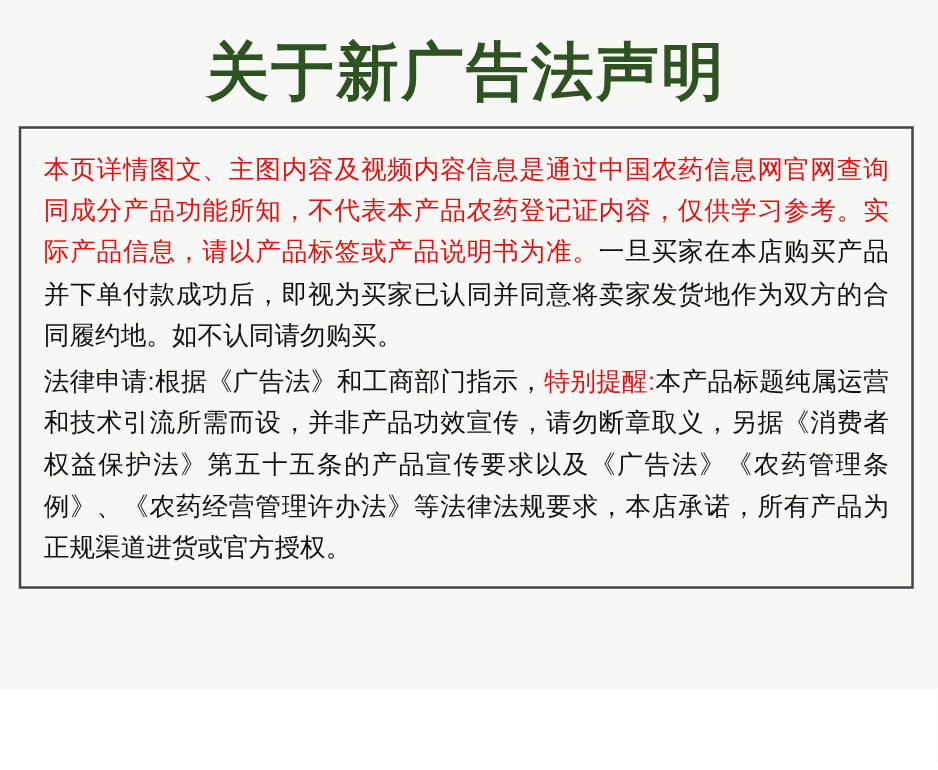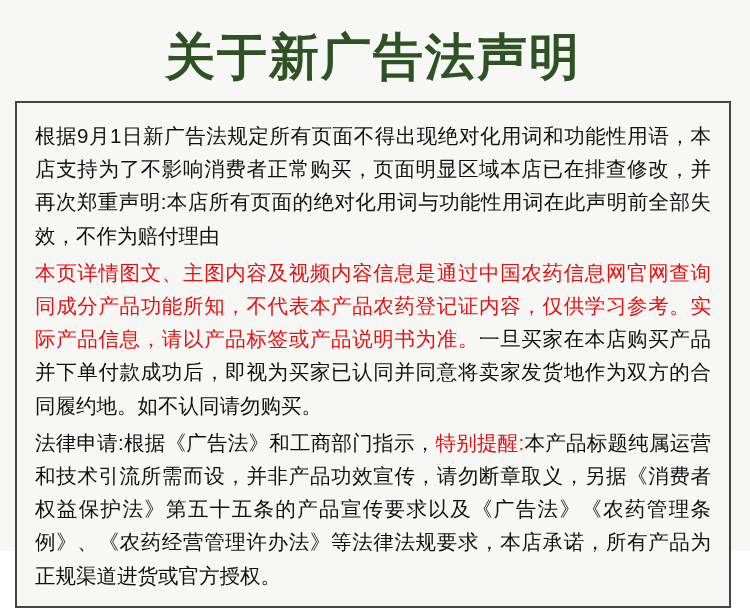--- a/index.html
+++ b/index.html
@@ -57,23 +57,20 @@
 </style>
 </head>
 <body>
 
 <div class="page">
 
   <div class="title">关于新广告法声明</div>
 
   <div class="body-box">
 
-    <p class="para">
-      <span class="seg blk">根据9月1日新广告法规定所有页面不得出现绝对化用词和功能性用语，本店支持为了不影响消费者正常购买，页面明显区域本店已在排查修改，并再次郑重声明:本店所有页面的绝对化用词与功能性用词在此声明前全部失效，不作为赔付理由</span>
-    </p>
 
     <p class="para">
       <span class="seg red">本页详情图文、主图内容及视频内容信息是通过中国农药信息网官网查询同成分产品功能所知，不代表本产品农药登记证内容，仅供学习参考。实际产品信息，请以产品标签或产品说明书为准。</span><span class="seg blk">一旦买家在本店购买产品并下单付款成功后，即视为买家已认同并同意将卖家发货地作为双方的合同履约地。如不认同请勿购买。</span>
     </p>
 
     <p class="para">
       <span class="seg blk">法律申请:根据《广告法》和工商部门指示，</span><span class="seg red">特别提醒:</span><span class="seg blk">本产品标题纯属运营和技术引流所需而设，并非产品功效宣传，请勿断章取义，另据《消费者权益保护法》第五十五条的产品宣传要求以及《广告法》《农药管理条例》、《农药经营管理许办法》等法律法规要求，本店承诺，所有产品为正规渠道进货或官方授权。</span>
     </p>
 
   </div>

